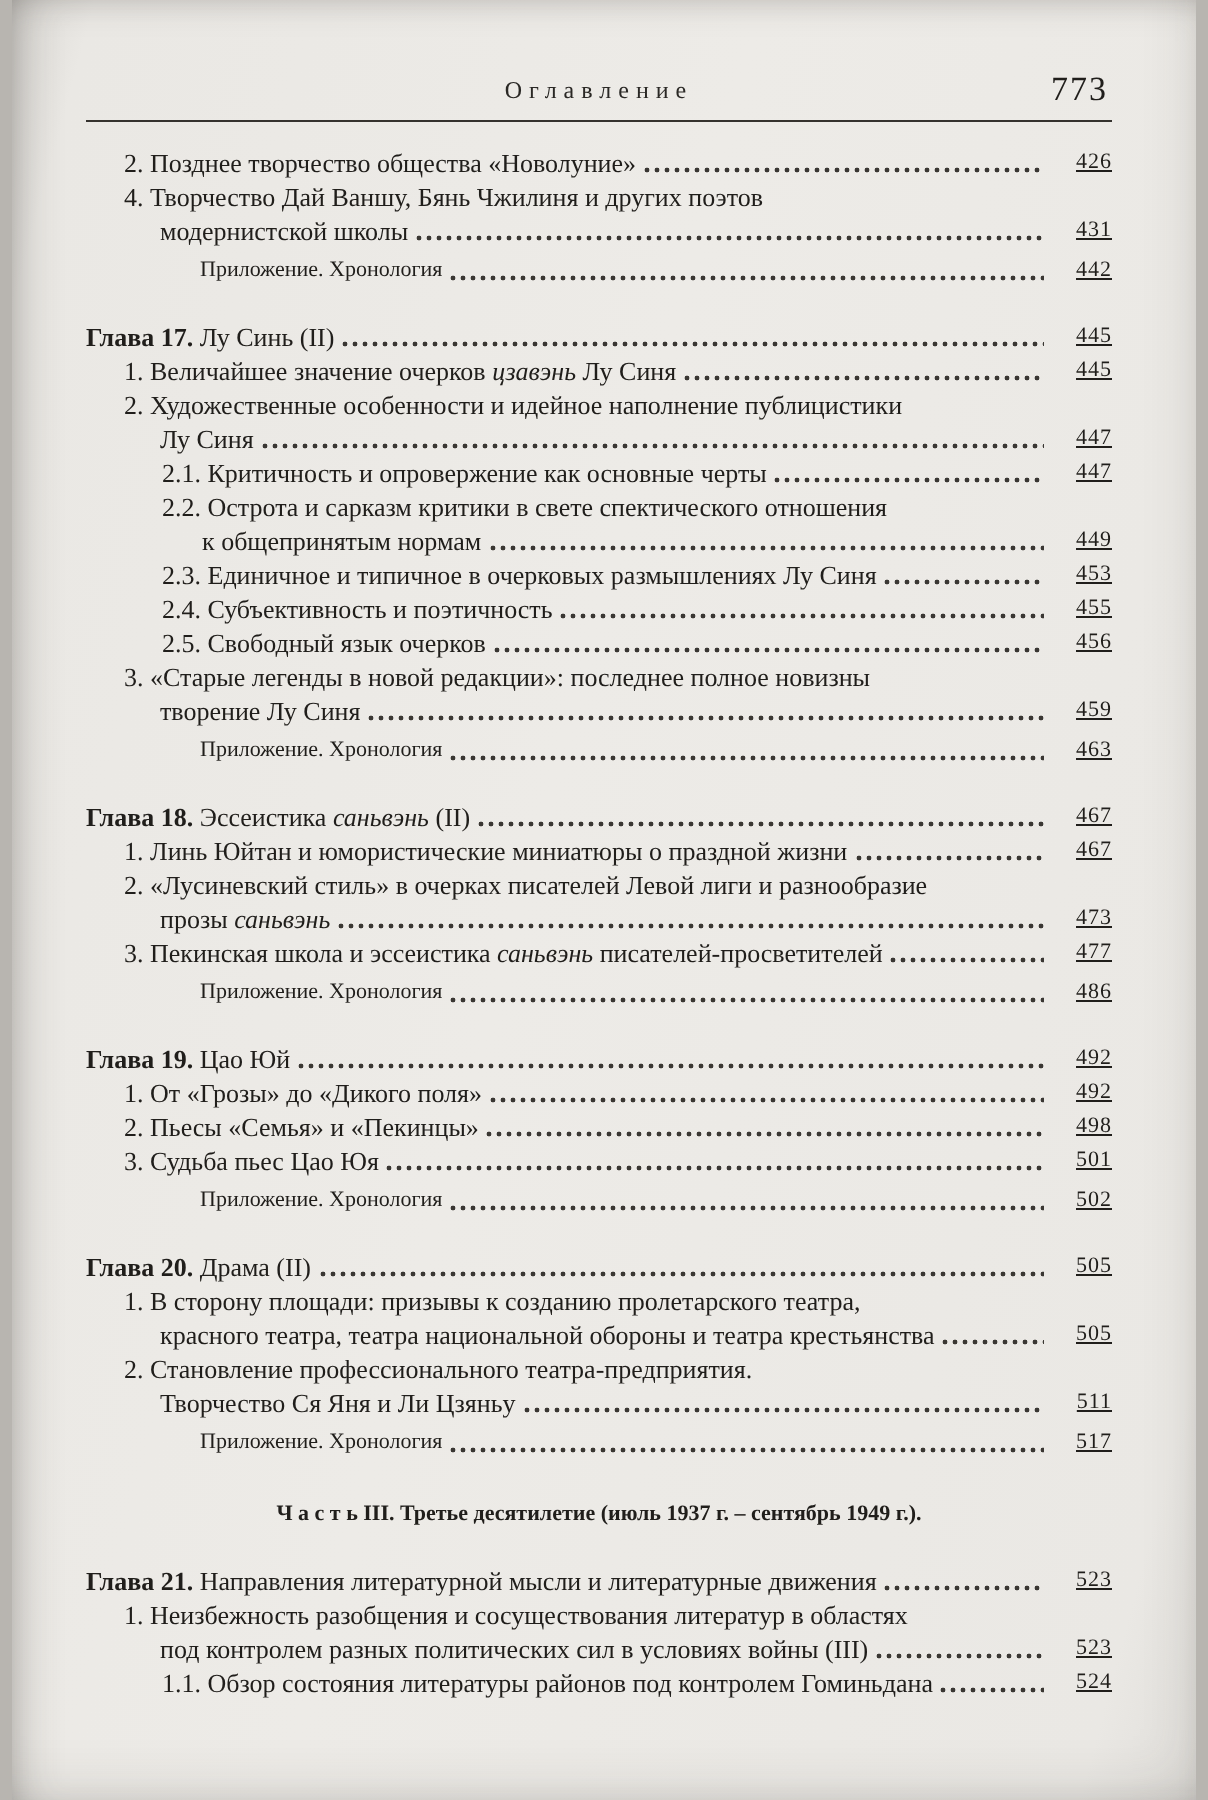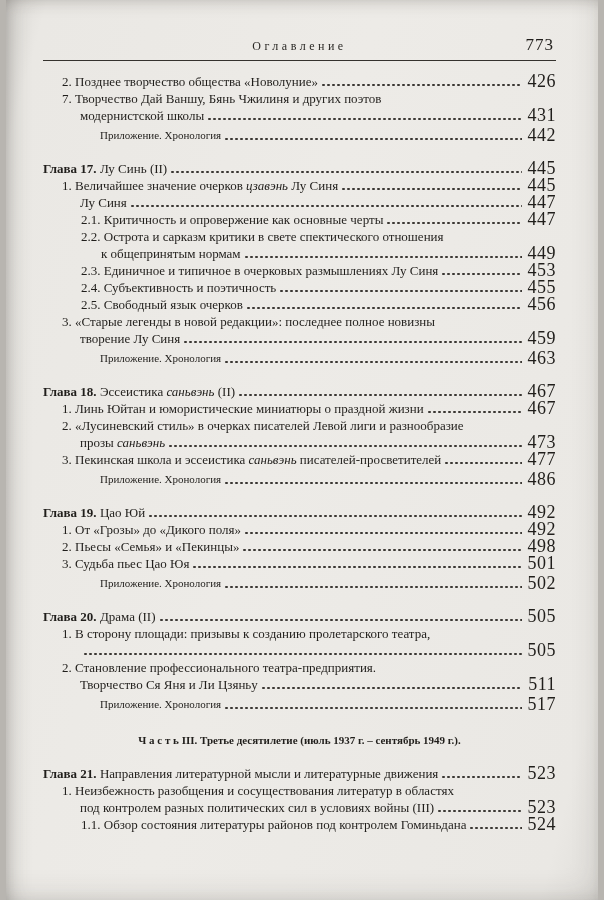--- a/index.html
+++ b/index.html
@@ -23,21 +23,21 @@
   .line{display:flex;align-items:flex-start;line-height:17px;font-size:13px;}
   .txt{white-space:nowrap;}
   .b{font-weight:bold;}
   .i{font-style:italic;}
   .leader{
     flex:1 1 auto;min-width:8px;height:4px;align-self:flex-end;
     margin:0 4px 3px 3px;
     background-image:radial-gradient(circle,#3a3733 1.05px,transparent 1.35px);
     background-size:5px 4px;background-repeat:repeat-x;background-position:left bottom;
   }
-  .pg{flex:none;min-width:30px;text-align:right;font-size:18px;letter-spacing:.5px;}
+  .pg{flex:none;min-width:30px;text-align:right;font-size:11px;letter-spacing:.5px;text-decoration:underline;}
   .entry.chapter > .line{padding-left:0;}
   .entry.item > .line{padding-left:19px;}
   .entry.item > .line.cont{padding-left:37px;}
   .entry.sub > .line{padding-left:38px;}
   .entry.sub > .line.cont{padding-left:58px;}
   .entry.appendix{margin-top:3px;}
   .entry.appendix > .line{padding-left:57px;font-size:11px;}
   .entry.part{margin:19px 0 13px;}
   .entry.part > .line{justify-content:center;font-weight:bold;font-size:11px;}
 </style>
@@ -54,21 +54,21 @@
         <div class="toc-block">
           <div class="entry item">
             <div class="line">
               <span class="txt"><span>2. Позднее творчество общества «Новолуние»</span></span>
               <span class="leader"></span>
               <span class="pg">426</span>
             </div>
           </div>
           <div class="entry item">
             <div class="line">
-              <span class="txt"><span>7. Творчество Дай Ваншу, Бянь Чжилиня и других поэтов</span></span>
+              <span class="txt"><span>4. Творчество Дай Ваншу, Бянь Чжилиня и других поэтов</span></span>
             </div>
             <div class="line cont">
               <span class="txt"><span>модернистской школы</span></span>
               <span class="leader"></span>
               <span class="pg">431</span>
             </div>
           </div>
           <div class="entry appendix">
             <div class="line">
               <span class="txt"><span>Приложение. Хронология</span></span>
@@ -86,20 +86,23 @@
             </div>
           </div>
           <div class="entry item">
             <div class="line">
               <span class="txt"><span>1. Величайшее значение очерков </span><span class="i">цзавэнь</span><span> Лу Синя</span></span>
               <span class="leader"></span>
               <span class="pg">445</span>
             </div>
           </div>
           <div class="entry item">
+            <div class="line">
+              <span class="txt"><span>2. Художественные особенности и идейное наполнение публицистики</span></span>
+            </div>
             <div class="line cont">
               <span class="txt"><span>Лу Синя</span></span>
               <span class="leader"></span>
               <span class="pg">447</span>
             </div>
           </div>
           <div class="entry sub">
             <div class="line">
               <span class="txt"><span>2.1. Критичность и опровержение как основные черты</span></span>
               <span class="leader"></span>
@@ -238,20 +241,21 @@
               <span class="txt"><span class="b">Глава 20.</span><span> Драма (II)</span></span>
               <span class="leader"></span>
               <span class="pg">505</span>
             </div>
           </div>
           <div class="entry item">
             <div class="line">
               <span class="txt"><span>1. В сторону площади: призывы к созданию пролетарского театра,</span></span>
             </div>
             <div class="line cont">
+              <span class="txt"><span>красного театра, театра национальной обороны и театра крестьянства</span></span>
               <span class="leader"></span>
               <span class="pg">505</span>
             </div>
           </div>
           <div class="entry item">
             <div class="line">
               <span class="txt"><span>2. Становление профессионального театра-предприятия.</span></span>
             </div>
             <div class="line cont">
               <span class="txt"><span>Творчество Ся Яня и Ли Цзяньу</span></span>

